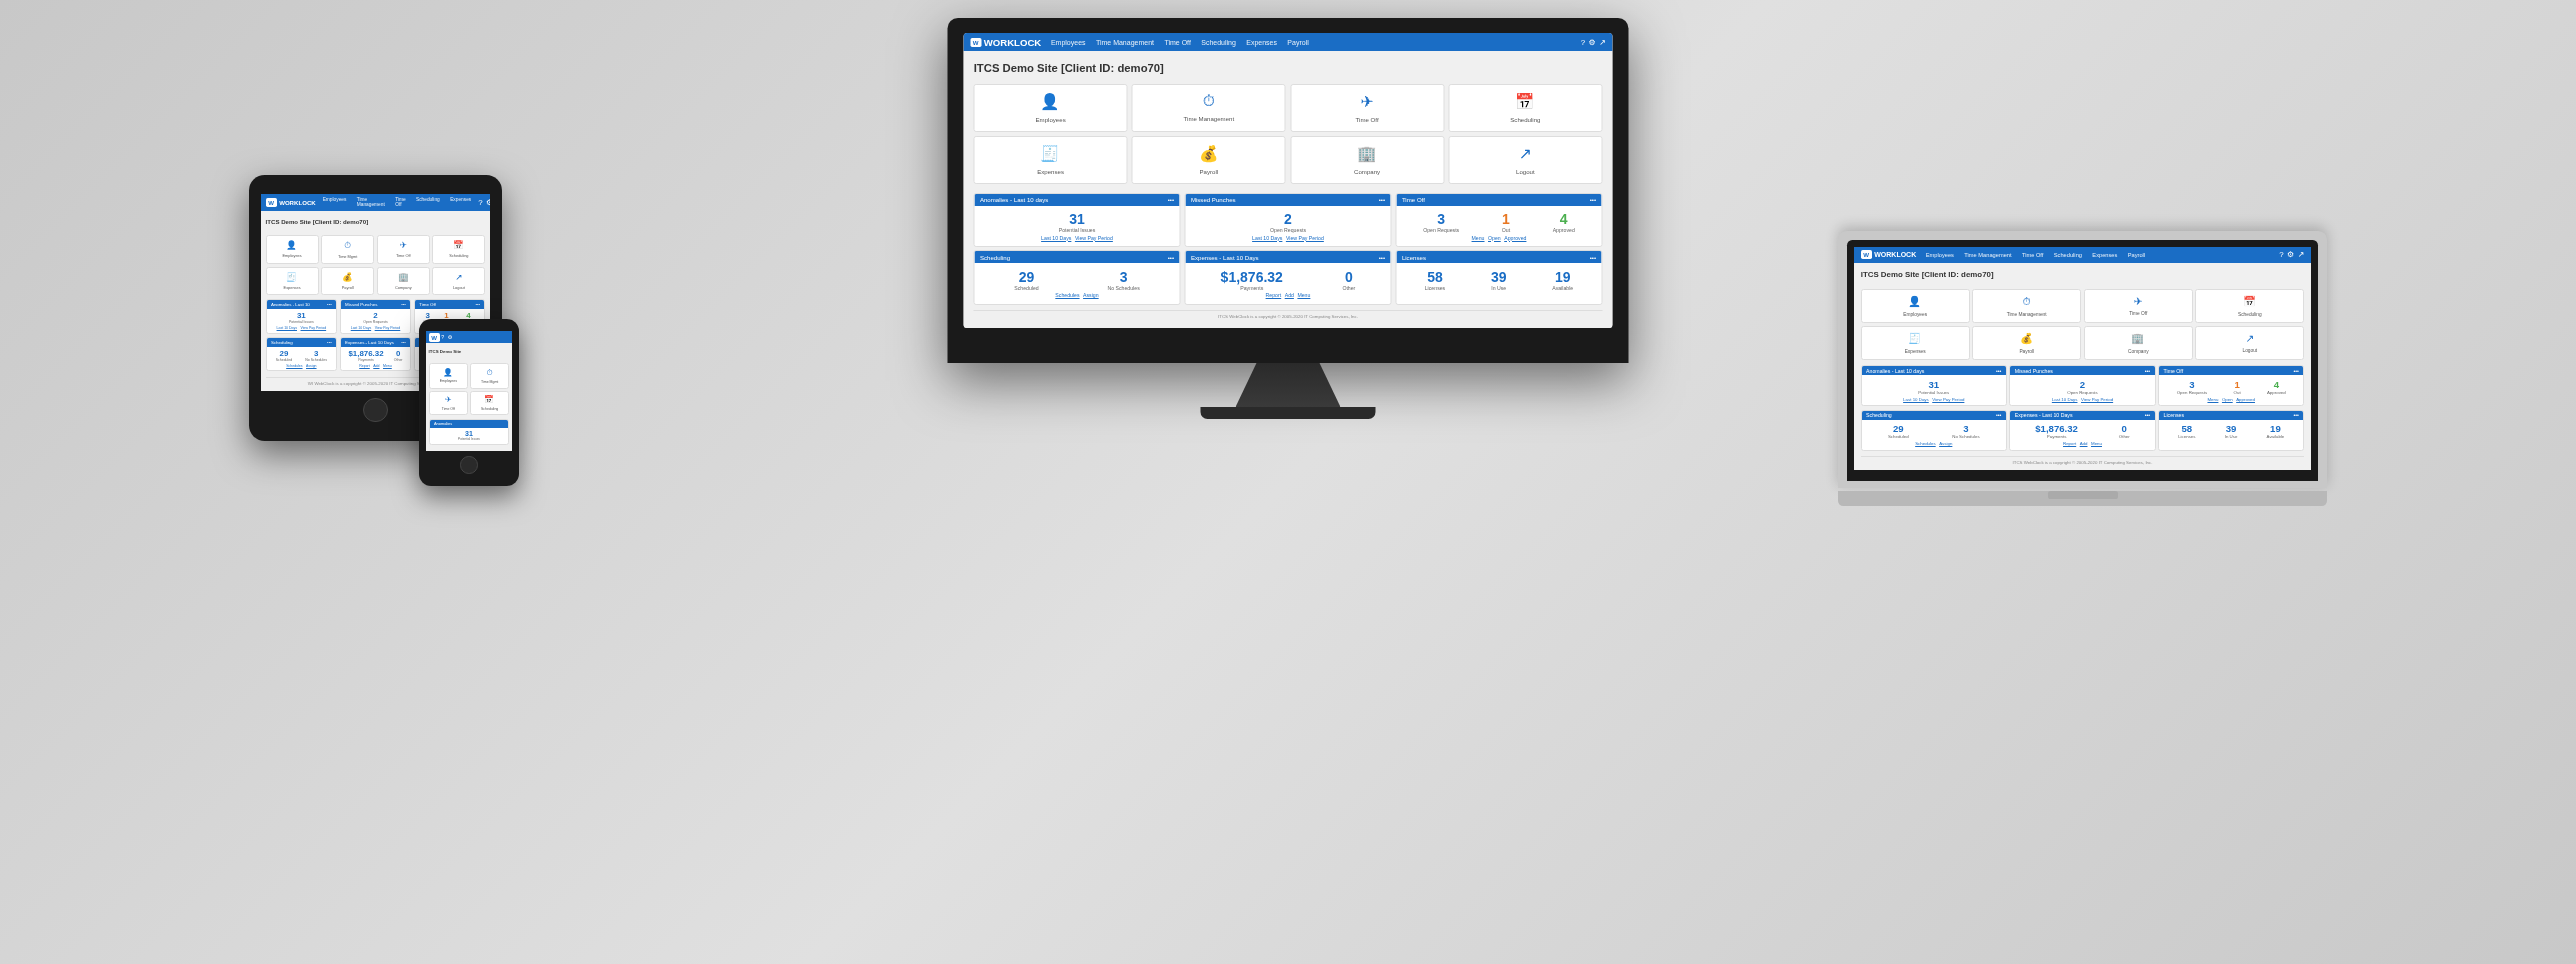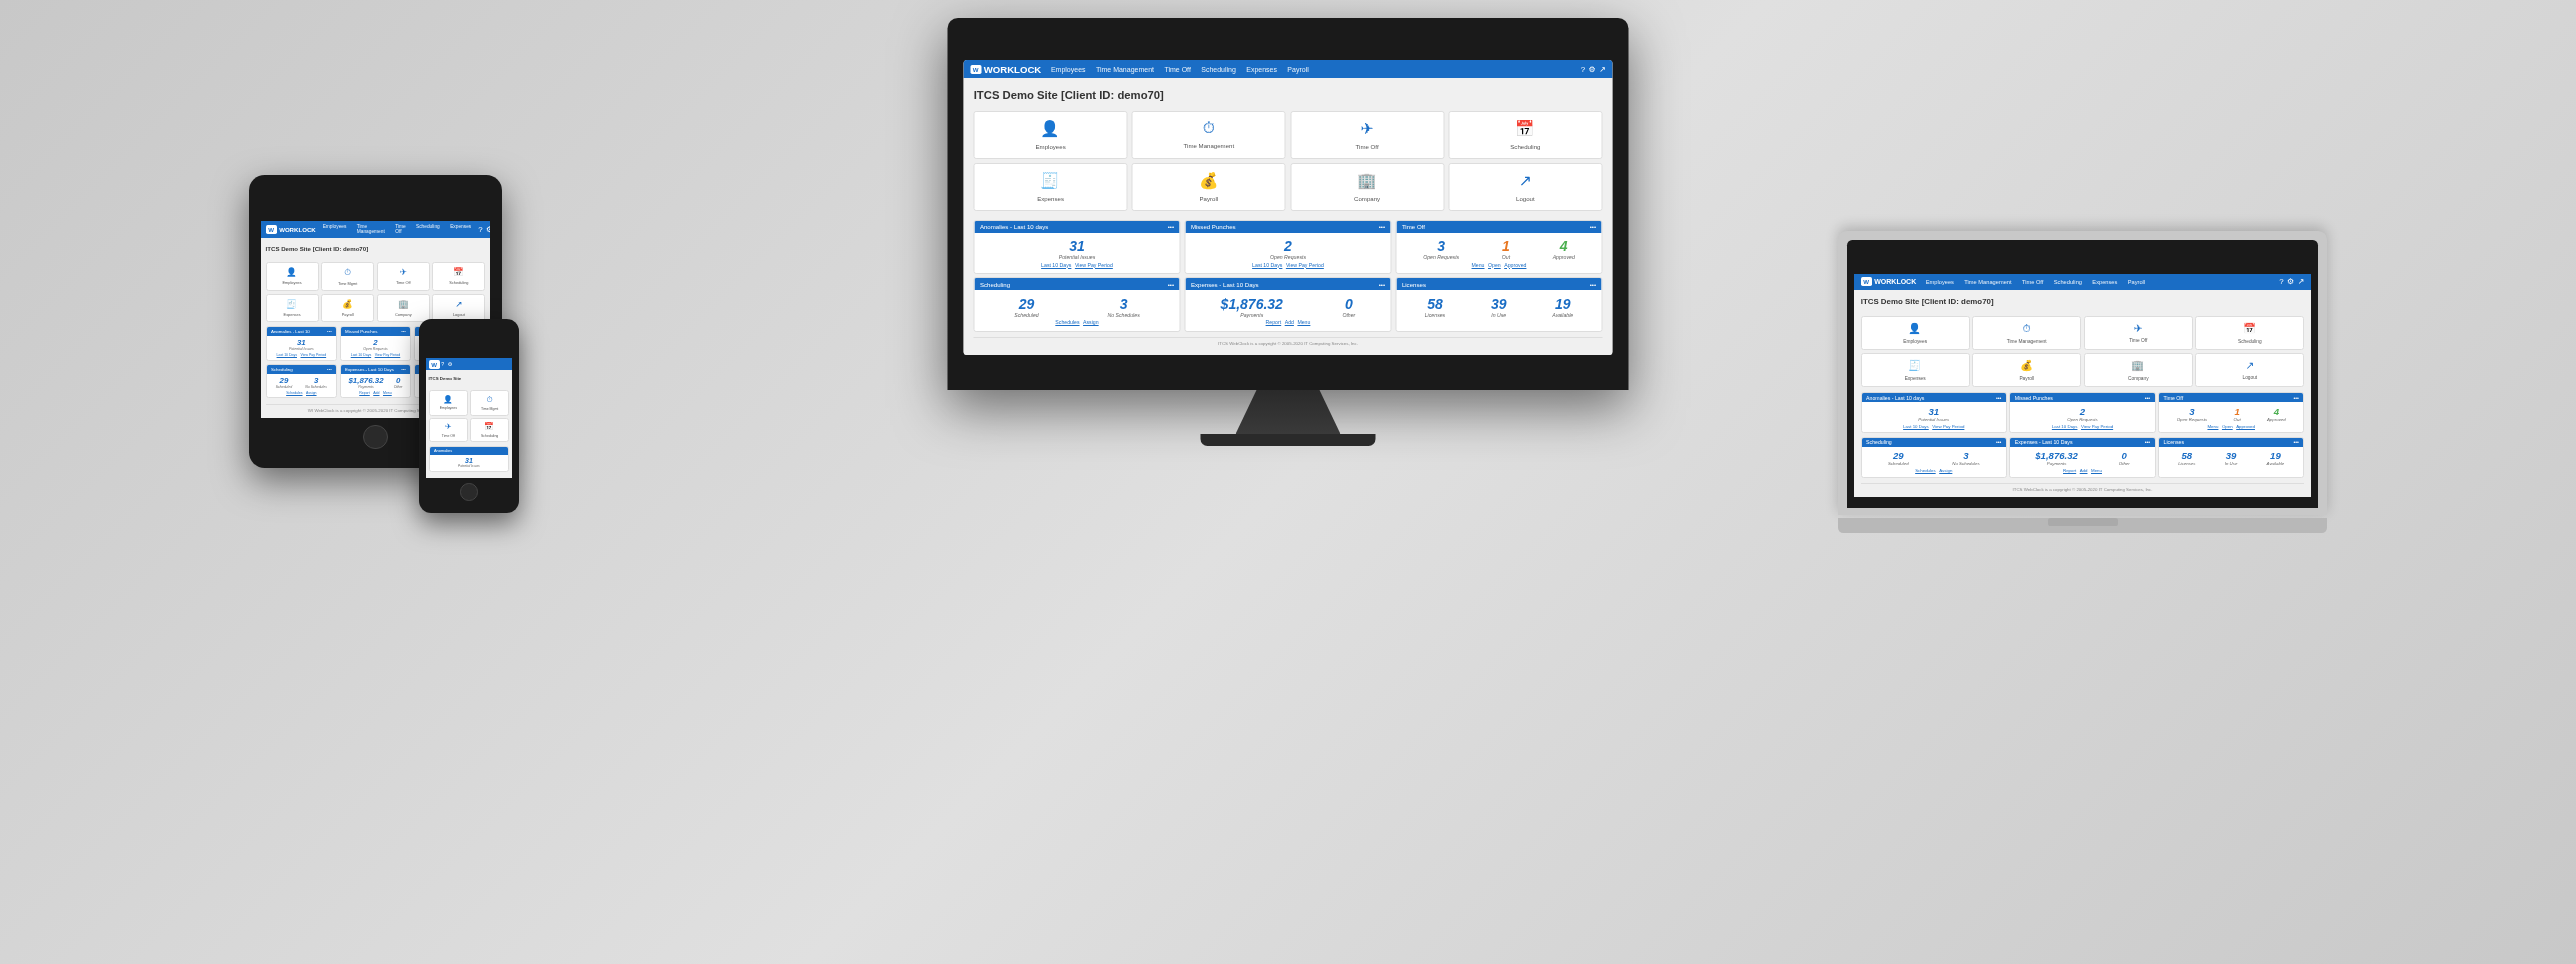--- a/index.html
+++ b/index.html
@@ -126,21 +126,20 @@
       margin: 0 auto;
       margin-top: 2.6px;
     }
 
     
     .app-ui {
       background: #f0f0f0;
       font-size: 7.9px;
       color: #333;
       overflow: hidden;
-      margin-top: 27px;
     }
 
     .app-navbar {
       background: #1a6dc5;
       display: flex;
       align-items: center;
       padding: 3.5px 7px;
       gap: 7px;
     }
     .app-navbar .brand {
@@ -242,21 +241,20 @@
       padding: 3.5px;
     }
     .stat-row {
       display: flex;
       justify-content: space-around;
       align-items: flex-start;
       margin-bottom: 1.7px;
     }
     .stat-item {
       text-align: center;
-      font-style: italic;
     }
     .stat-num {
       font-size: 10.5px;
       font-weight: bold;
       color: #1a6dc5;
       display: block;
     }
     .stat-num.orange { color: #e87722; }
     .stat-num.green { color: #4caf50; }
     .stat-label {

